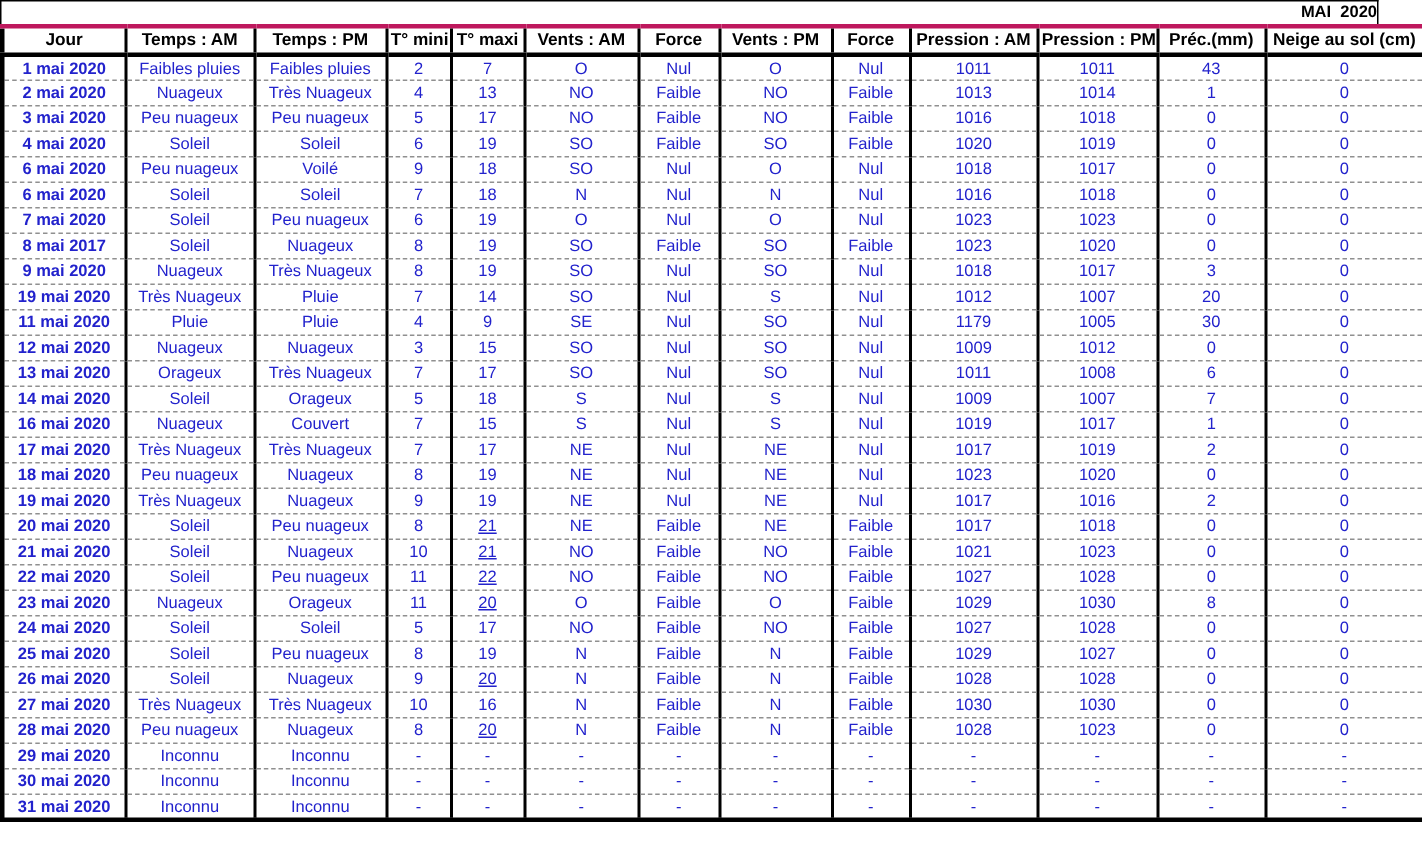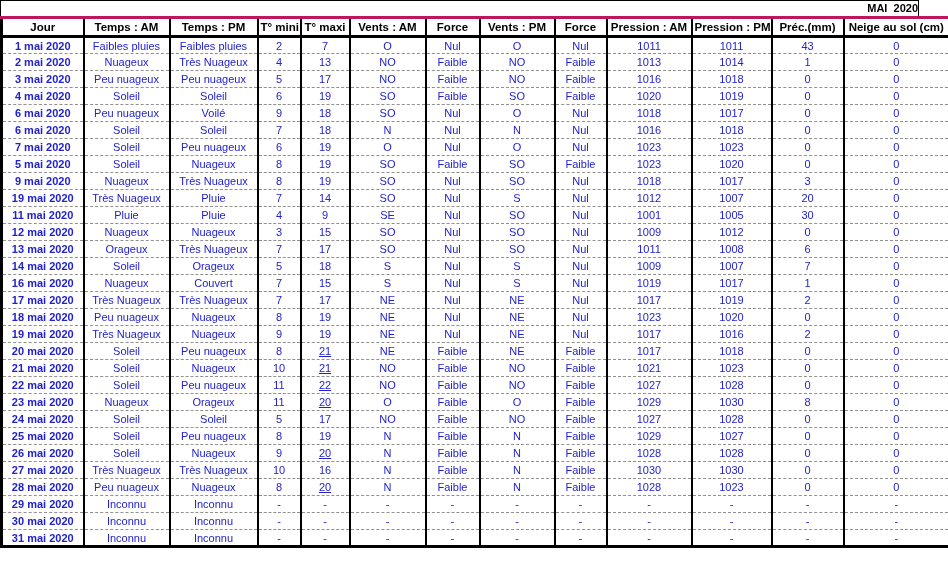--- a/index.html
+++ b/index.html
@@ -209,21 +209,21 @@
           <td class="c-blue">O</td>
           <td class="c-blue">Nul</td>
           <td class="c-blue">O</td>
           <td class="c-blue">Nul</td>
           <td class="c-blue">1023</td>
           <td class="c-blue">1023</td>
           <td class="c-blue">0</td>
           <td class="c-blue">0</td>
         </tr>
         <tr>
-          <td class="date-cell">5 mai 2020</td>
+          <td class="date-cell">8 mai 2017</td>
           <td class="c-blue">Soleil</td>
           <td class="c-blue">Nuageux</td>
           <td class="c-blue">8</td>
           <td class="c-green">19</td>
           <td class="c-blue">SO</td>
           <td class="c-blue">Faible</td>
           <td class="c-blue">SO</td>
           <td class="c-blue">Faible</td>
           <td class="c-blue">1023</td>
           <td class="c-blue">1020</td>
@@ -263,21 +263,21 @@
         <tr>
           <td class="date-cell">11 mai 2020</td>
           <td class="c-blue">Pluie</td>
           <td class="c-blue">Pluie</td>
           <td class="c-blue">4</td>
           <td class="c-blue">9</td>
           <td class="c-blue">SE</td>
           <td class="c-blue">Nul</td>
           <td class="c-blue">SO</td>
           <td class="c-blue">Nul</td>
-          <td class="c-blue">1001</td>
+          <td class="c-blue">1179</td>
           <td class="c-blue">1005</td>
           <td class="c-blue">30</td>
           <td class="c-blue">0</td>
         </tr>
         <tr>
           <td class="date-cell">12 mai 2020</td>
           <td class="c-blue">Nuageux</td>
           <td class="c-blue">Nuageux</td>
           <td class="c-blue">3</td>
           <td class="c-green">15</td>

